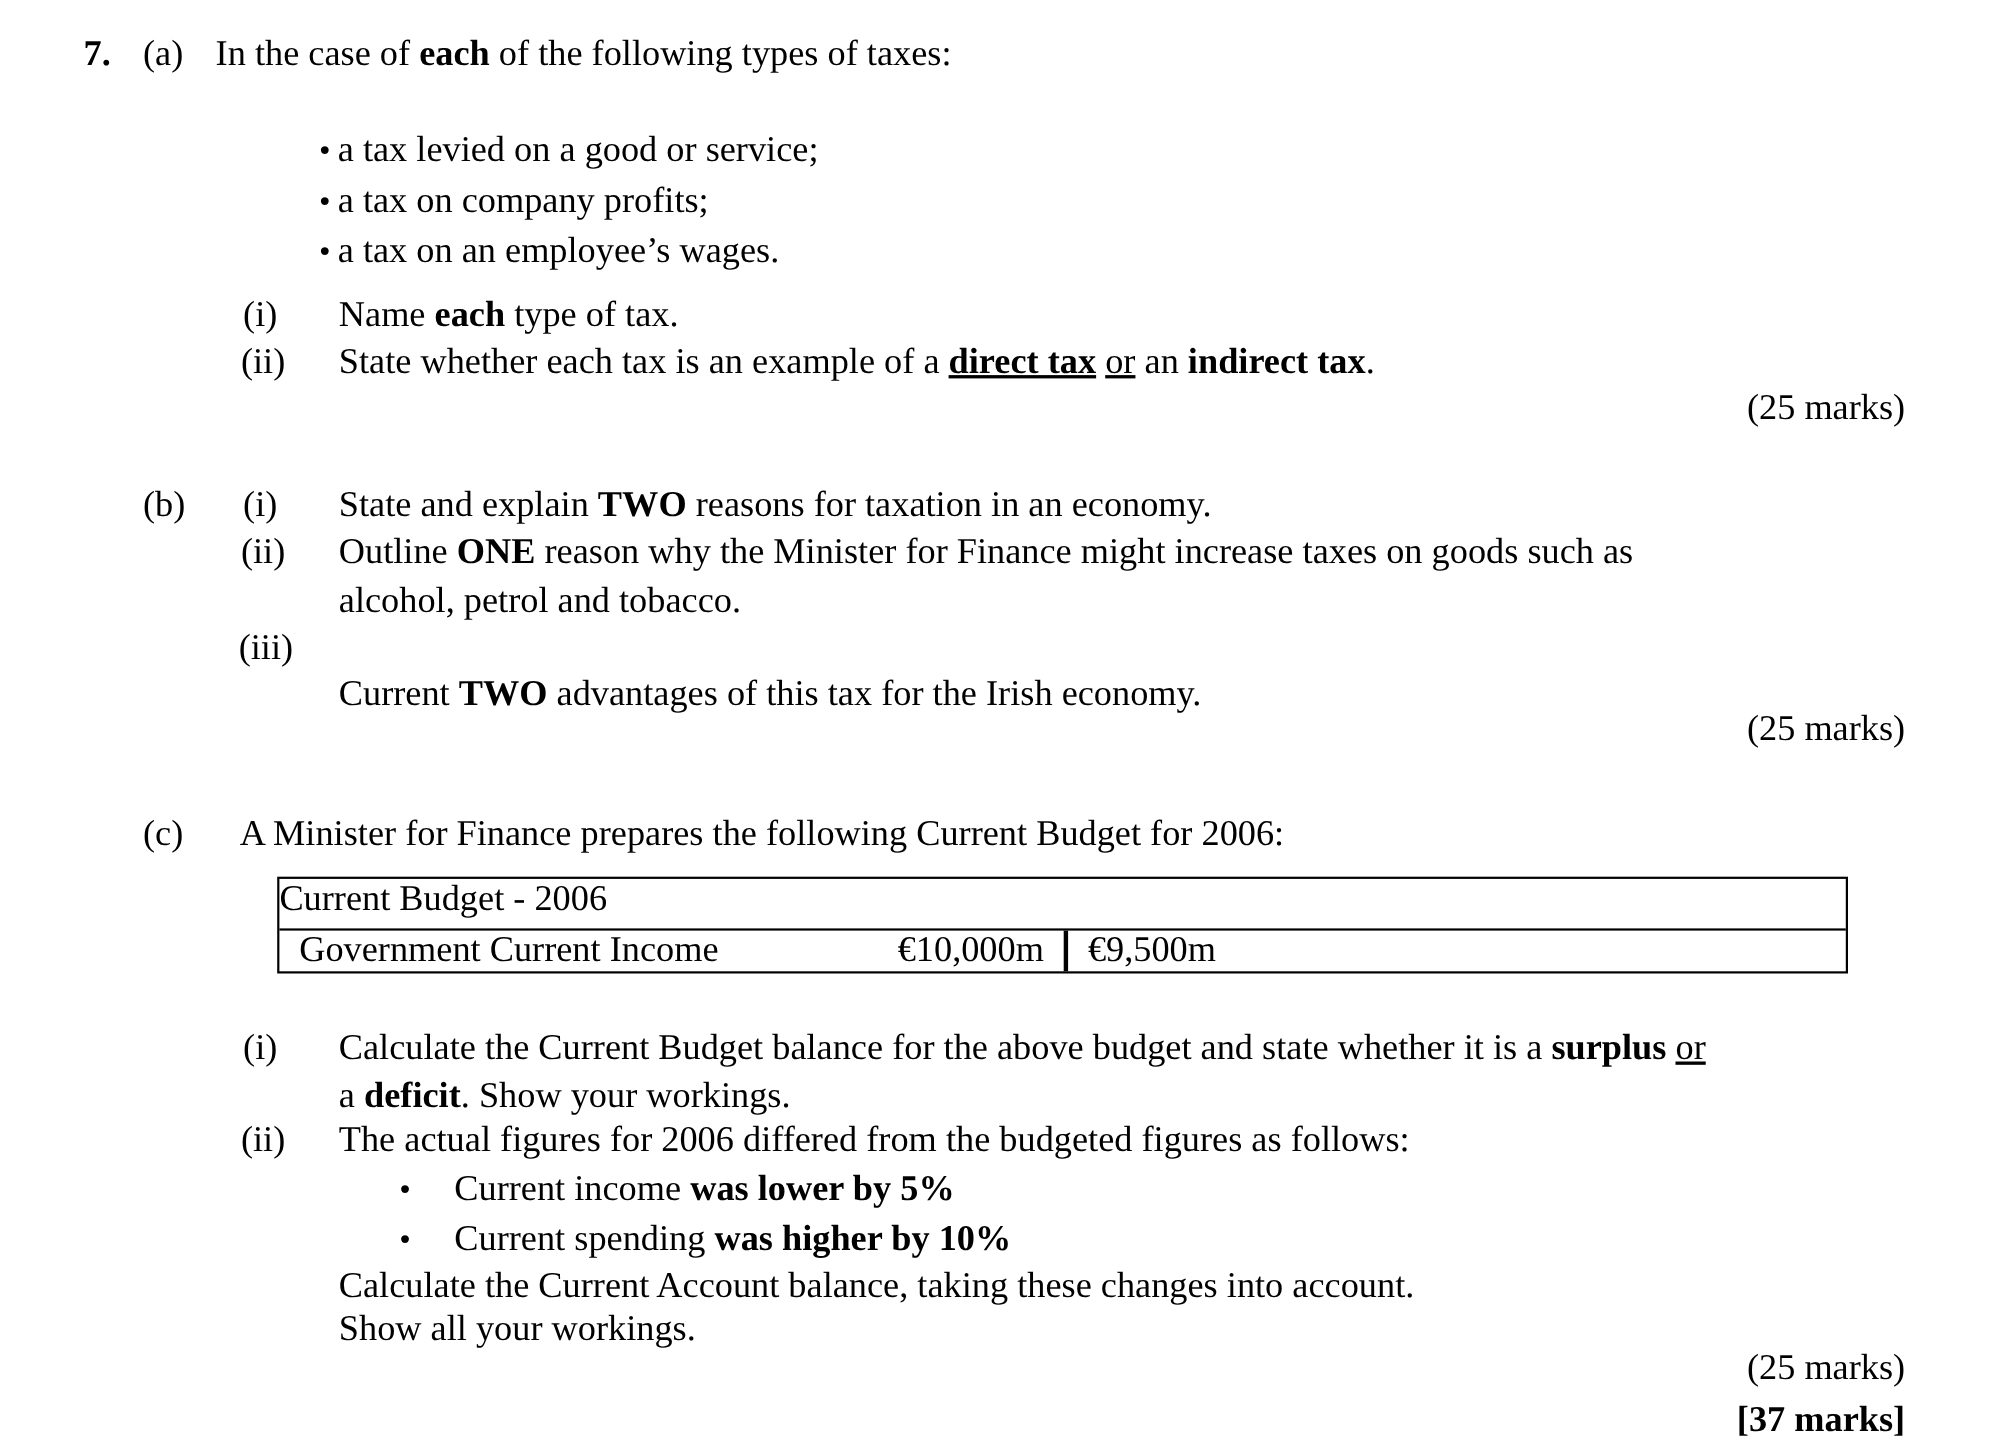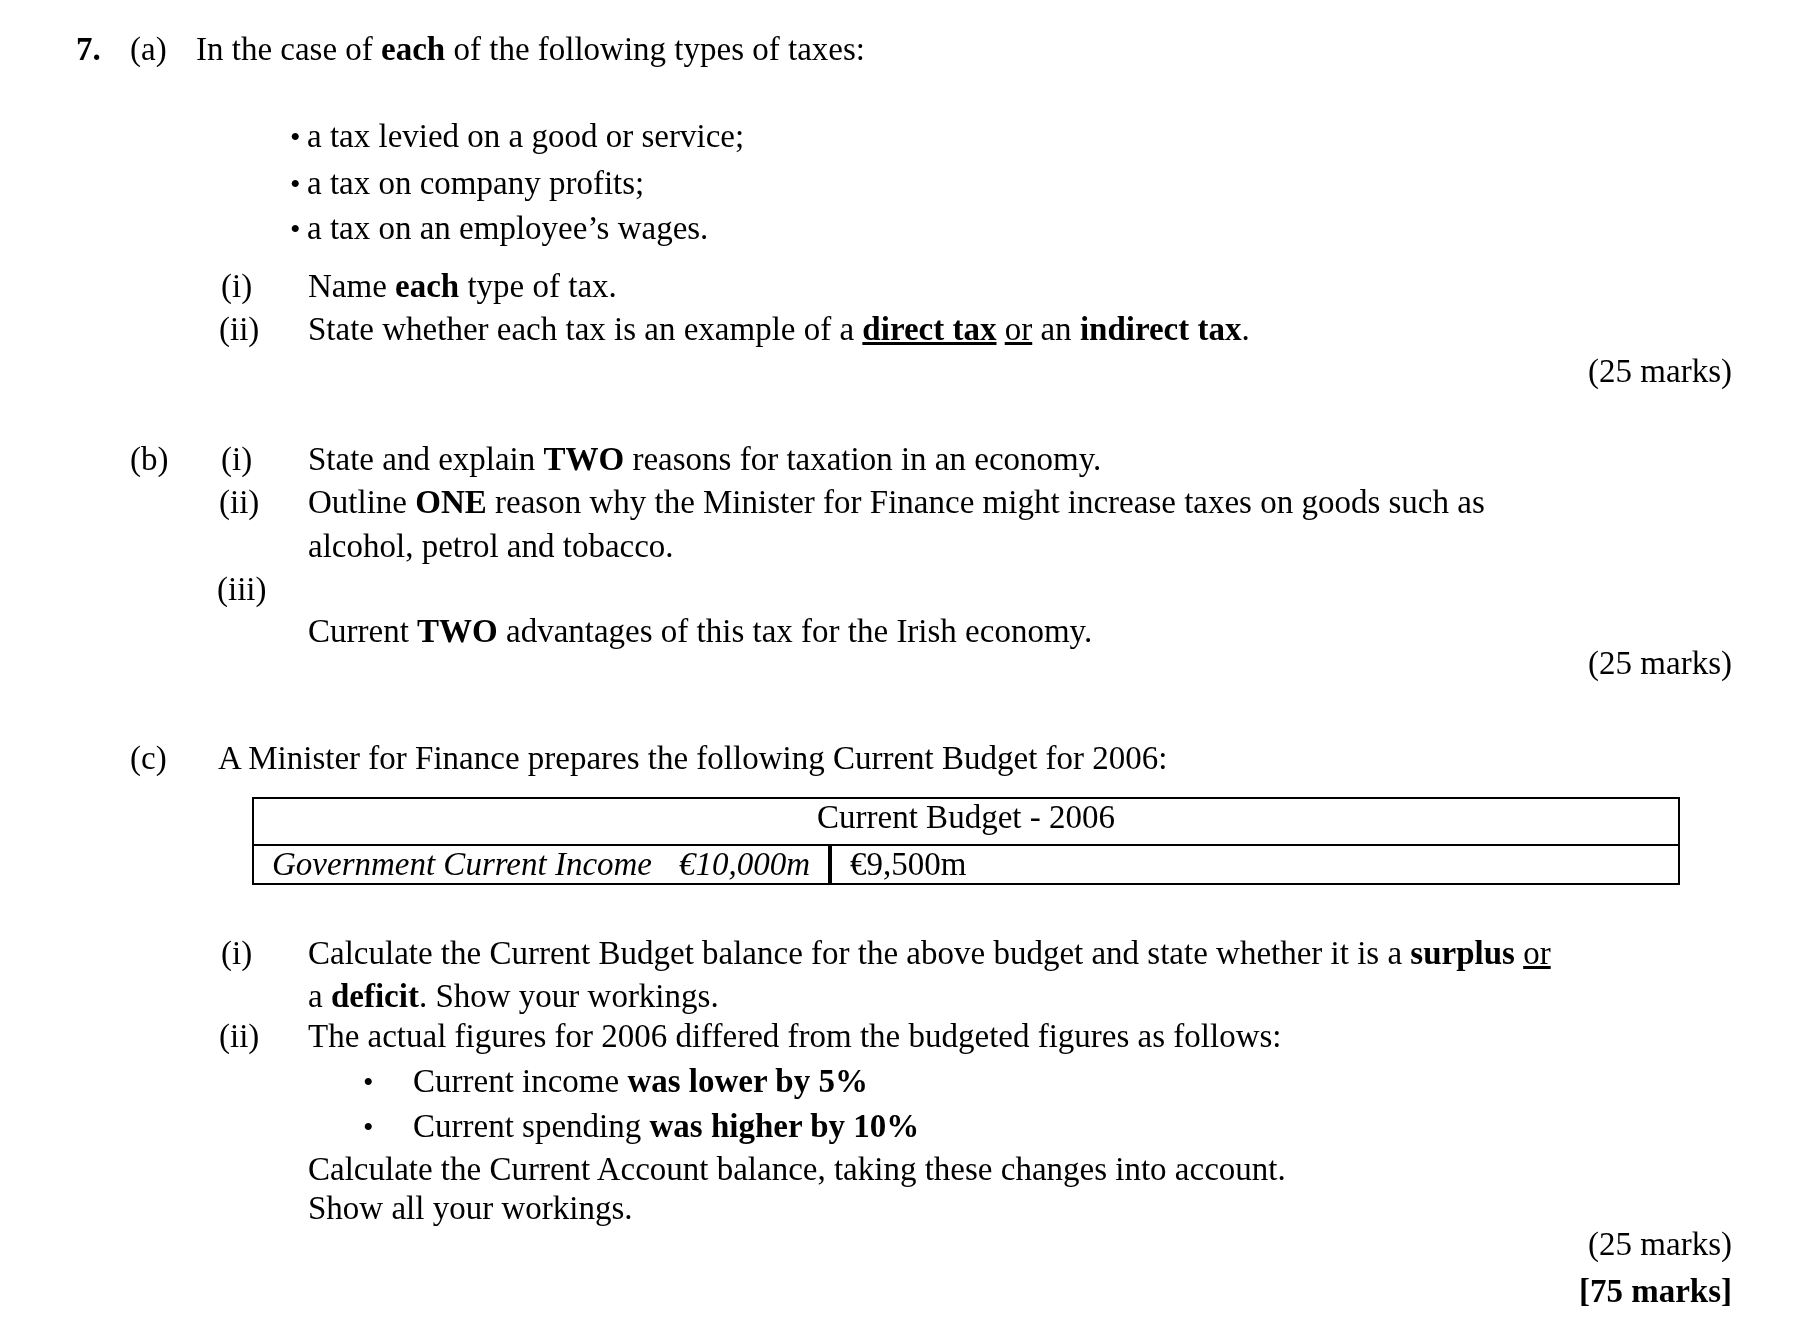--- a/index.html
+++ b/index.html
@@ -17,25 +17,25 @@
   .right{right:86px;text-align:right;}
   .bullet{font-size:30px;}
   
   .btable{
     position:absolute;left:252px;top:797px;width:1428px;height:88px;
     border:2px solid #000;box-sizing:border-box;
     display:flex;flex-direction:column;
   }
   .t-head{
     height:52px;border-bottom:2px solid #000;box-sizing:border-box;
-    text-align:center;line-height:37px;
+    line-height:37px;
   }
   .t-row{flex:1;display:flex;align-items:stretch;}
   .t-cell{display:flex;justify-content:space-between;align-items:center;padding:0 18px;box-sizing:border-box;}
-  .t-cell.left{width:574px;font-style:italic;}
+  .t-cell.left{width:713px;}
   .t-cell.rightcell{flex:1;}
   .t-divider{width:4px;background:#000;}
 </style>
 </head>
 <body>
 
 <div class="page">
 
   <span class="abs b" style="left:76px;top:31px">7.</span>
   <span class="abs" style="left:130px;top:31px">(a)</span>
@@ -98,15 +98,15 @@
   <span class="abs bullet" style="left:363px;top:1065px">•</span>
   <span class="abs" style="left:413px;top:1063px"><span>Current income </span><span style="font-weight: bold;">was lower by 5%</span></span>
 
   <span class="abs bullet" style="left:363px;top:1110px">•</span>
   <span class="abs" style="left:413px;top:1108px"><span>Current spending </span><span style="font-weight: bold;">was higher by 10%</span></span>
 
   <span class="abs" style="left:308px;top:1190px">Show all your workings.</span>
   <span class="abs" style="left:308px;top:1151px">Calculate the Current Account balance, taking these changes into account.</span>
 
   <span class="abs right" style="top:1226px">(25 marks)</span>
-  <span class="abs right b" style="top:1273px">[75 marks]</span>
+  <span class="abs right b" style="top:1273px">[37 marks]</span>
 
 </div>
 
 </body></html>

